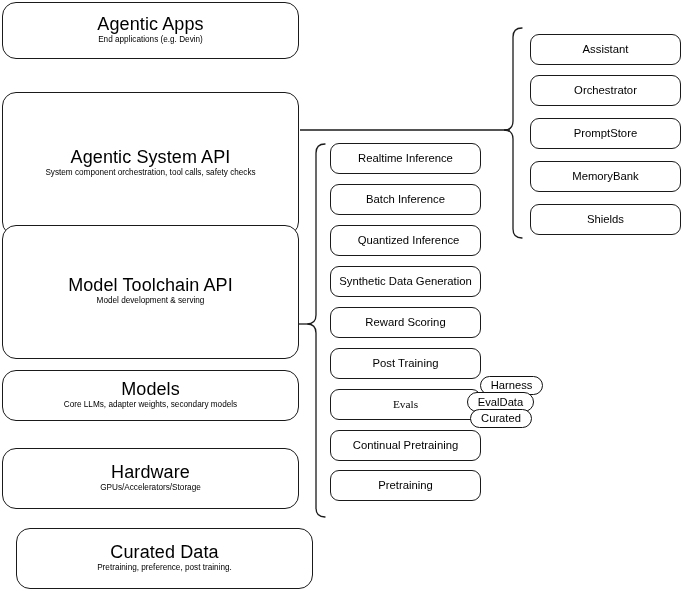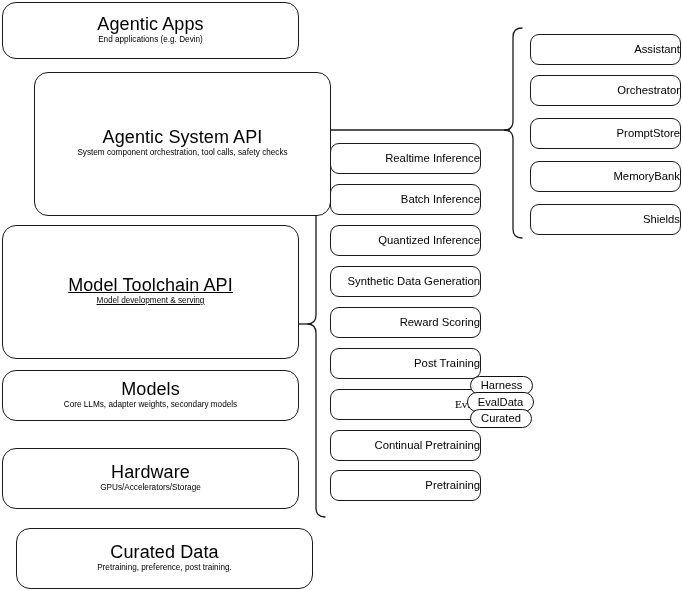--- a/index.html
+++ b/index.html
@@ -45,21 +45,20 @@
     white-space:nowrap;
   }
 
   
   .chip{
     border-radius:9px;
     height:31px;
     font-size:11.3px;
     line-height:31px;
     white-space:nowrap;
-    align-items:flex-end;
   }
   .chip.mid{left:330px;width:151px;}
   .chip.right{left:530px;width:151px;}
 
   
   .minipill{
     position:absolute;
     box-sizing:border-box;
     background:#ffffff;
     border:1.3px solid #111111;
@@ -90,26 +89,26 @@
     <path d="M325,144 q-9,0 -9,9 L316,315 q0,9 -9,9 q9,0 9,9 L316,508 q0,9 9,9" fill="none" stroke="#1a1a1a" stroke-width="1.3" stroke-linecap="round"></path>
 
     <path d="M299,324 L307,324" fill="none" stroke="#1a1a1a" stroke-width="1.3"></path>
   </svg>
 
   <div class="node layer" style="top:2px;height:57px;">
     <div class="title">Agentic Apps</div>
     <div class="sub">End applications (e.g. Devin)</div>
   </div>
 
-  <div class="node layer" style="top:72px;height:144px;margin-left:32px;">
+  <div class="node layer" style="top:92px;height:144px;">
     <div class="title">Agentic System API</div>
     <div class="sub">System component orchestration, tool calls, safety checks</div>
   </div>
 
-  <div class="node layer" style="top:225px;height:134px;text-decoration:underline;">
+  <div class="node layer" style="top:225px;height:134px;">
     <div class="title">Model Toolchain API</div>
     <div class="sub">Model development &amp; serving</div>
   </div>
 
   <div class="node layer" style="top:370px;height:51px;">
     <div class="title">Models</div>
     <div class="sub">Core LLMs, adapter weights, secondary models</div>
   </div>
 
   <div class="node layer" style="top:448px;height:61px;">
@@ -143,21 +142,21 @@
   <div class="node chip mid" style="top:389px;font-family:Liberation Serif, serif;">
     <span>Evals</span>
   </div>
   <div class="node chip mid" style="top:430px;">
     <span>Continual Pretraining</span>
   </div>
   <div class="node chip mid" style="top:470px;">
     <span>Pretraining</span>
   </div>
 
-  <div class="minipill" style="left:470px;top:376px;width:63px;height:19px;z-index:4;">
+  <div class="minipill" style="left:480px;top:376px;width:63px;height:19px;z-index:4;">
     <span>Harness</span>
   </div>
   <div class="minipill" style="left:467px;top:392px;width:67px;height:20px;z-index:5;">
     <span>EvalData</span>
   </div>
   <div class="minipill" style="left:470px;top:409px;width:62px;height:19px;z-index:6;">
     <span>Curated</span>
   </div>
 
   <div class="node chip right" style="top:34px;">

